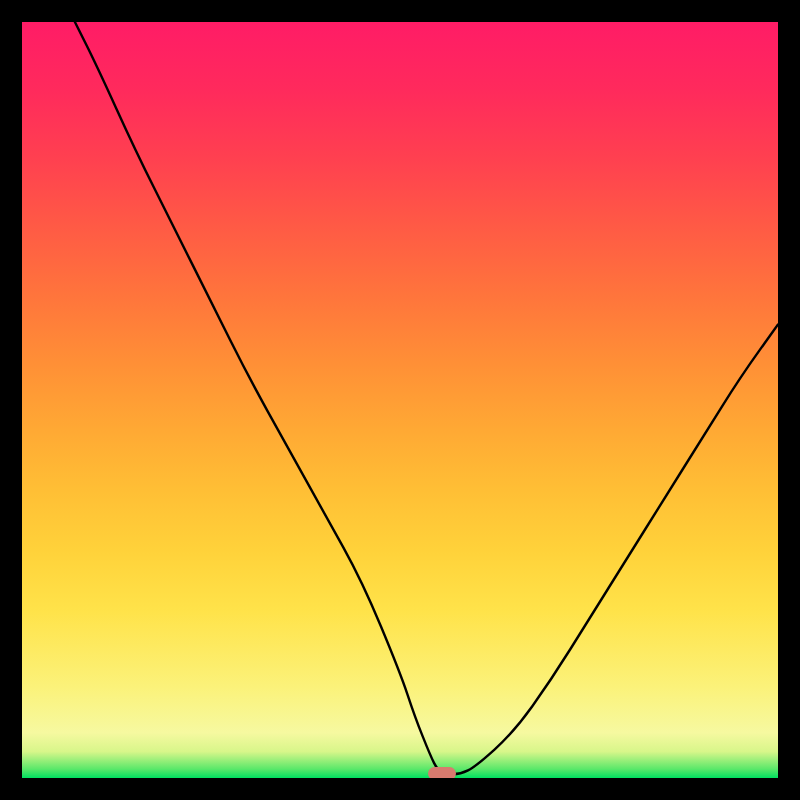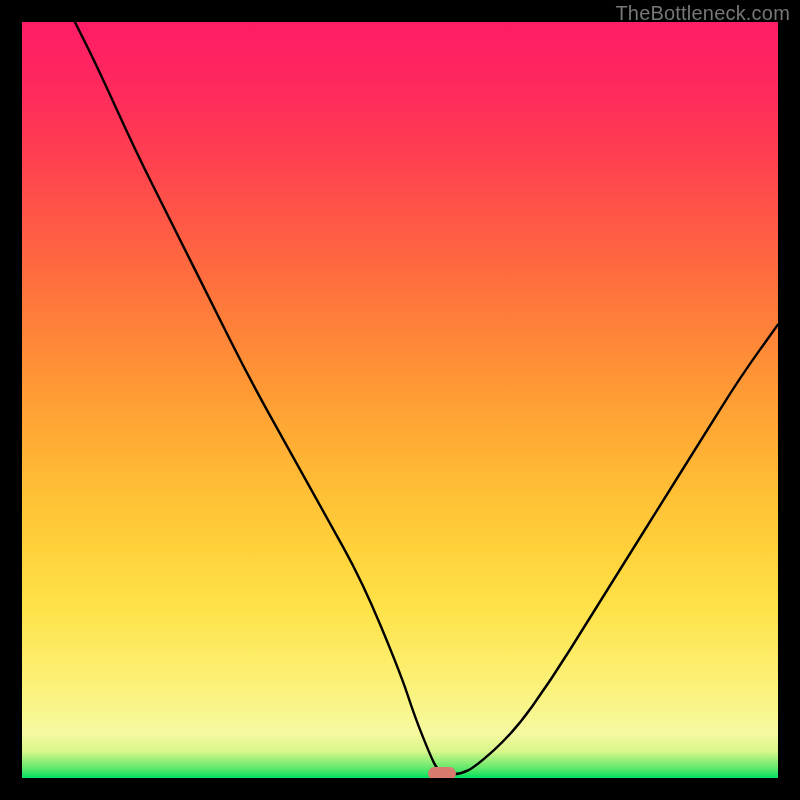--- a/index.html
+++ b/index.html
@@ -80,14 +80,13 @@
   <div class="plot">
     <div class="gradient"></div>
 
     <svg class="curve" viewBox="0 0 756 756" preserveAspectRatio="none">
       <path id="curve-path" fill="none" stroke="#000" stroke-width="2.4" stroke-linecap="round" stroke-linejoin="round" d="M 52.9 0.0 Q 52.9 0.0 64.3 22.7 Q 75.6 45.4 94.5 86.9 Q 113.4 128.5 132.3 166.3 Q 151.2 204.1 170.1 241.9 Q 189.0 279.7 207.9 317.5 Q 226.8 355.3 245.7 389.3 Q 264.6 423.4 283.5 457.4 Q 302.4 491.4 321.3 525.4 Q 340.2 559.4 359.1 604.8 Q 378.0 650.2 385.6 672.8 Q 393.1 695.5 400.7 714.4 Q 408.2 733.3 412.0 740.9 Q 415.8 748.4 419.6 750.3 Q 423.4 752.2 430.9 752.2 Q 438.5 752.2 446.0 748.4 Q 453.6 744.7 472.5 727.6 Q 491.4 710.6 510.3 684.2 Q 529.2 657.7 548.1 627.5 Q 567.0 597.2 585.9 567.0 Q 604.8 536.8 623.7 506.5 Q 642.6 476.3 661.5 446.0 Q 680.4 415.8 699.3 385.6 Q 718.2 355.3 737.1 328.9 T 756.0 302.4"></path>
     </svg>
 
     <div class="marker" id="opt-marker" style="left: 405.58px; top: 745.464px;"></div>
   </div>
 
-  <div class="attribution">TheBottleneck.com</div>
 </div>
 
 </body></html>

